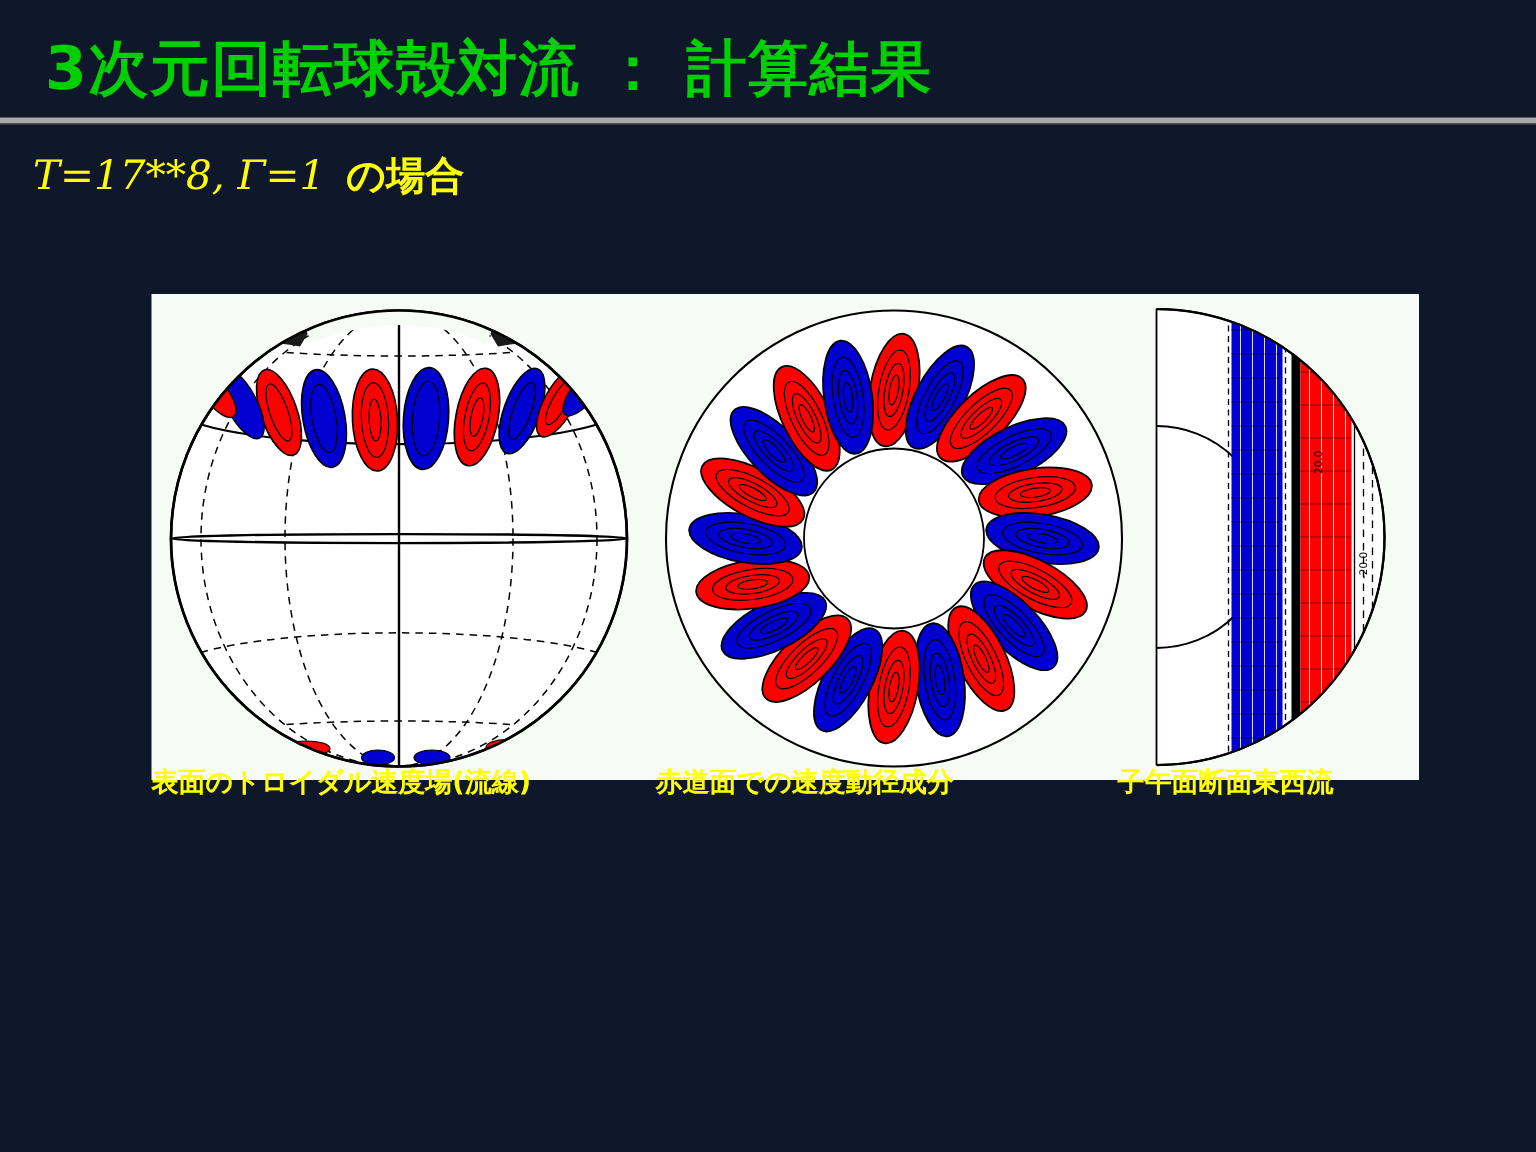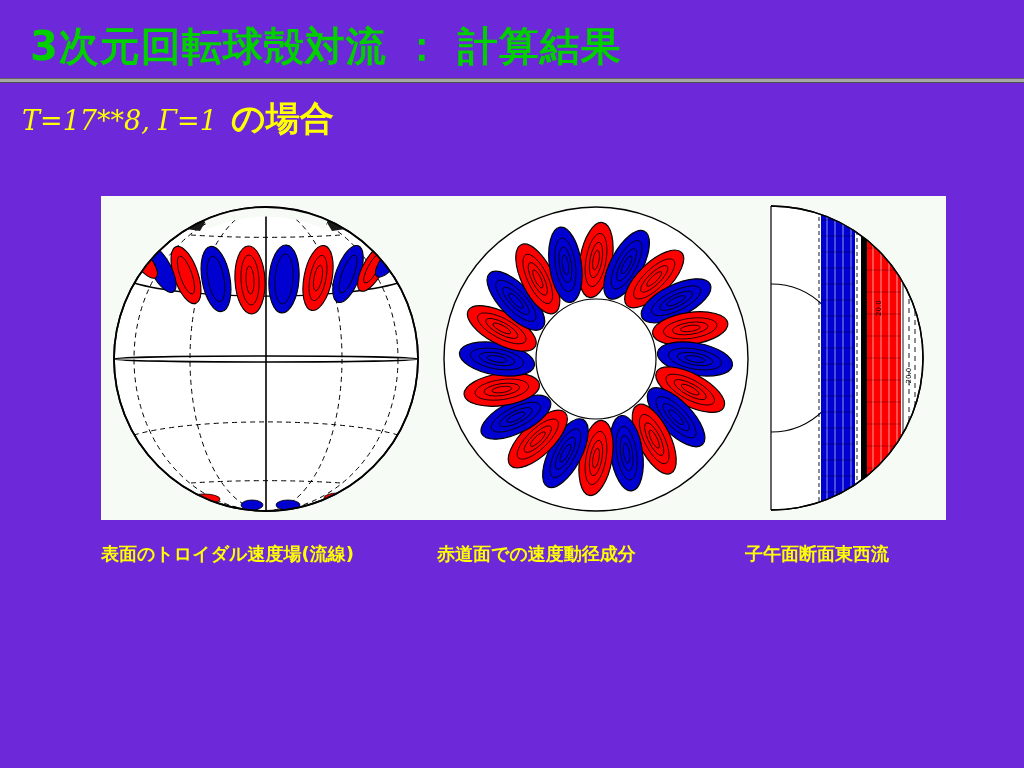--- a/index.html
+++ b/index.html
@@ -13,21 +13,21 @@
     height: 768px;
     overflow: hidden;
     font-family: "Liberation Sans", "DejaVu Sans", sans-serif;
     position: relative;
   }
   .slide {
     position: absolute;
     left: 0; top: 0;
     width: 1024px;
     height: 768px;
-    background: #6d28d9;
+    background: #0f172a;
   }
 
   
   .title {
     position: absolute;
     left: 30px;
     top: 20px;
     width: 964px;
     height: 56px;
     color: #00d000;
@@ -58,24 +58,24 @@
     left: 22px;
     top: 101px;
     color: #ffff00;
     font-family: "DejaVu Serif", serif;
     font-style: italic;
     font-size: 27px;
     line-height: 34px;
     white-space: nowrap;
   }
   .subtitle .jp {
-    font-family: Liberation Sans, sans-serif;
+    font-family: Liberation Mono, monospace;
     font-style: normal;
     font-weight: bold;
-    font-size: 34px;
+    font-size: 26px;
     padding-left: 14px;
   }
 
   
   .figure-box {
     position: absolute;
     left: 101px;
     top: 196px;
     width: 845px;
     height: 324px;
@@ -90,21 +90,21 @@
   #panel-sphere   { left: 0px;   width: 330px; }
   #panel-equator  { left: 330px; width: 330px; }
   #panel-meridian { left: 660px; width: 185px; }
 
   .panel svg { display: block; }
 
   
   .captions {
     position: absolute;
     left: 101px;
-    top: 542px;
+    top: 510px;
     width: 880px;
     height: 26px;
   }
   .caption {
     position: absolute;
     top: 0;
     color: #ffff00;
     font-family: "DejaVu Sans", sans-serif;
     font-weight: bold;
     font-size: 18px;

